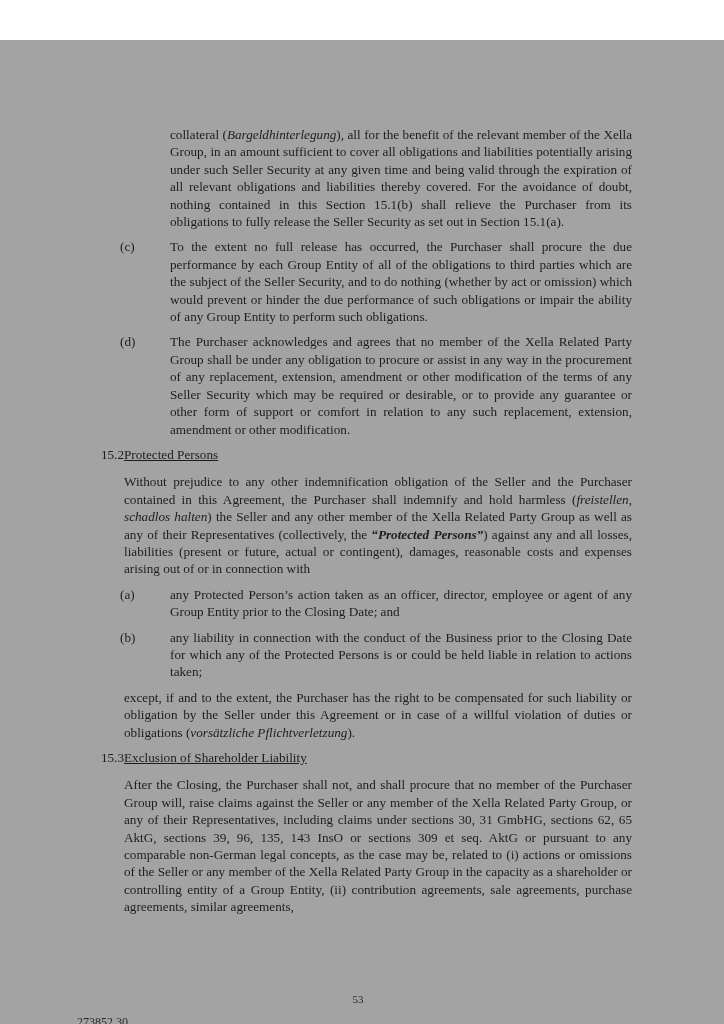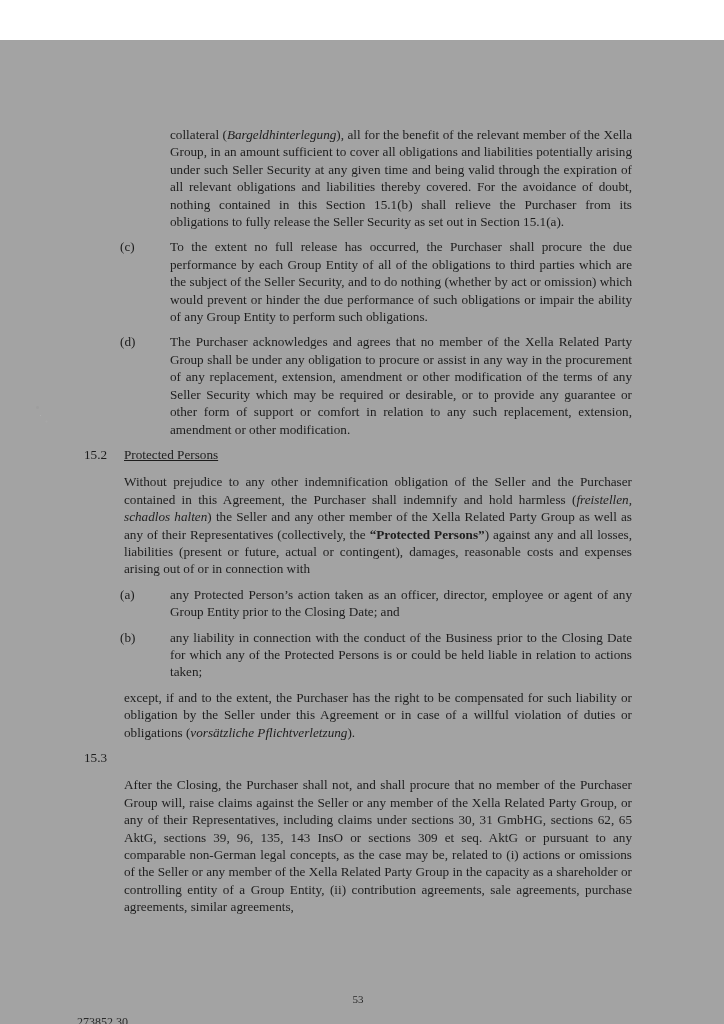--- a/index.html
+++ b/index.html
@@ -20,26 +20,26 @@
     width: 548px;
     font-size: 13.2px;
     line-height: 17.4px;
   }
   .para { text-align: justify; margin: 0 0 8px 0; }
   .para.indent-1 { margin-left: 40px; }   
   .para.indent-2 { margin-left: 86px; }   
   .list-item { display: flex; margin: 0 0 8px 36px; }
   .li-label { width: 50px; flex-shrink: 0; }
   .li-text { flex: 1; text-align: justify; }
-  .section-heading { display: flex; margin: 3px 0 10px 0; }
+  .section-heading { display: flex; margin: 3px 0 10px 0; text-align: right; }
   .sec-num { width: 40px; flex-shrink: 0; }
   .sec-title { text-decoration: underline; }
   .u { }
   i.term { font-style: italic; }
-  b.defined { font-weight: bold; }
+  b.defined { font-weight: bold; font-style: italic; }
   .footer-page-number {
     position: absolute;
     top: 953px;
     left: 84px;
     width: 548px;
     text-align: center;
     font-size: 11px;
     color: #2a2a2a;
   }
   .doc-ref {
@@ -96,20 +96,21 @@
 
     <div class="list-item">
       <span class="li-label">(b)</span>
       <span class="li-text">any liability in connection with the conduct of the Business prior to the Closing Date for which any of the Protected Persons is or could be held liable in relation to actions taken;</span>
     </div>
 
     <p class="para indent-1"><span>except, if and to the extent, the Purchaser has the right to be compensated for such liability or obligation by the Seller under this Agreement or in case of a willful violation of duties or obligations (</span><i class="term">vorsätzliche Pflichtverletzung</i><span>).</span></p>
 
     <div class="section-heading">
       <span class="sec-num">15.3</span>
+      <span class="sec-title">Exclusion of Shareholder Liability</span>
     </div>
 
     <p class="para indent-1"><span>After the Closing, the Purchaser </span><span class="u">shall not</span><span>, and </span><span class="u">shall</span><span> procure that no member of the Purchaser Group will, raise claims against the Seller or any member of the Xella Related Party Group, or any of their Representatives, including claims under sections 30, 31 GmbHG, sections 62, 65 AktG, sections 39, 96, 135, 143 InsO or sections 309 et seq. AktG or pursuant to any comparable non-German legal concepts, as the case may be, related to (i) actions or omissions of the Seller or any member of the Xella Related Party Group in the capacity as a shareholder or controlling entity of a Group Entity, (ii) contribution agreements, sale agreements, purchase agreements, similar agreements,</span></p>
 
   </div>
 
   <div class="footer-page-number">53</div>
   <div class="doc-ref">273852.30</div>
 
 </div>

